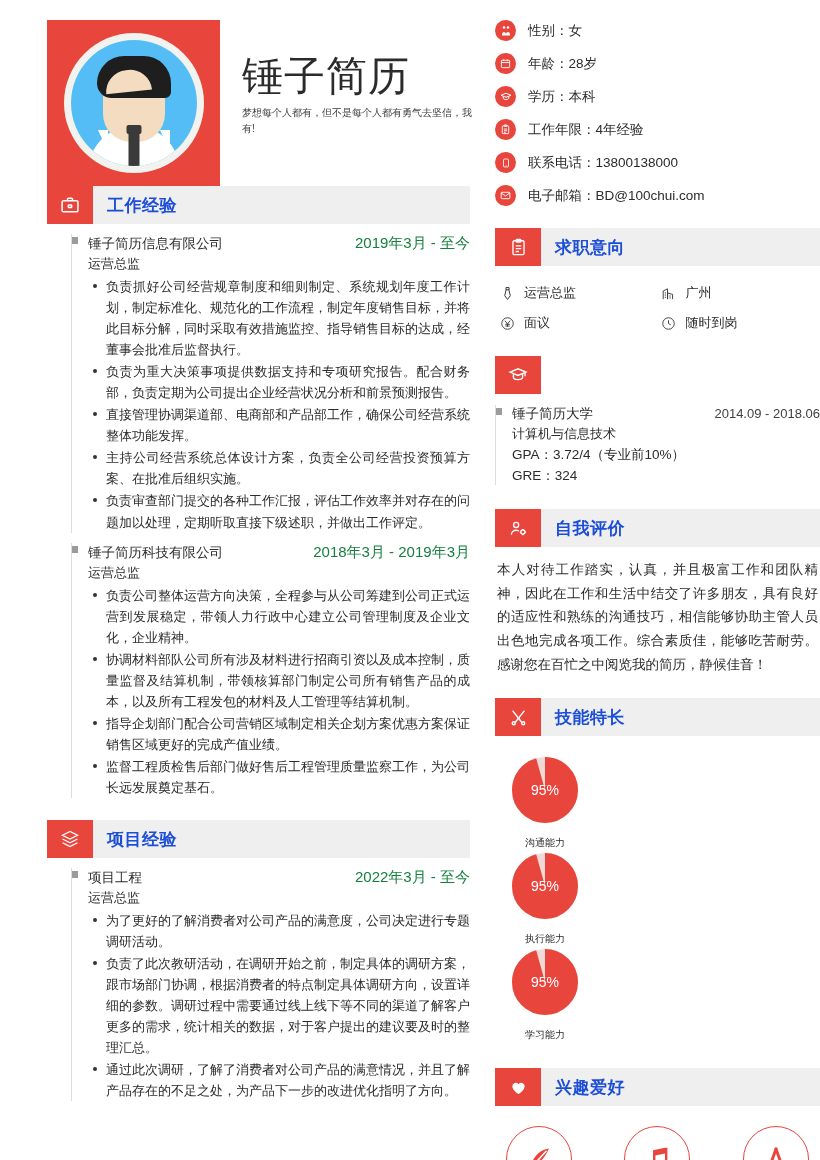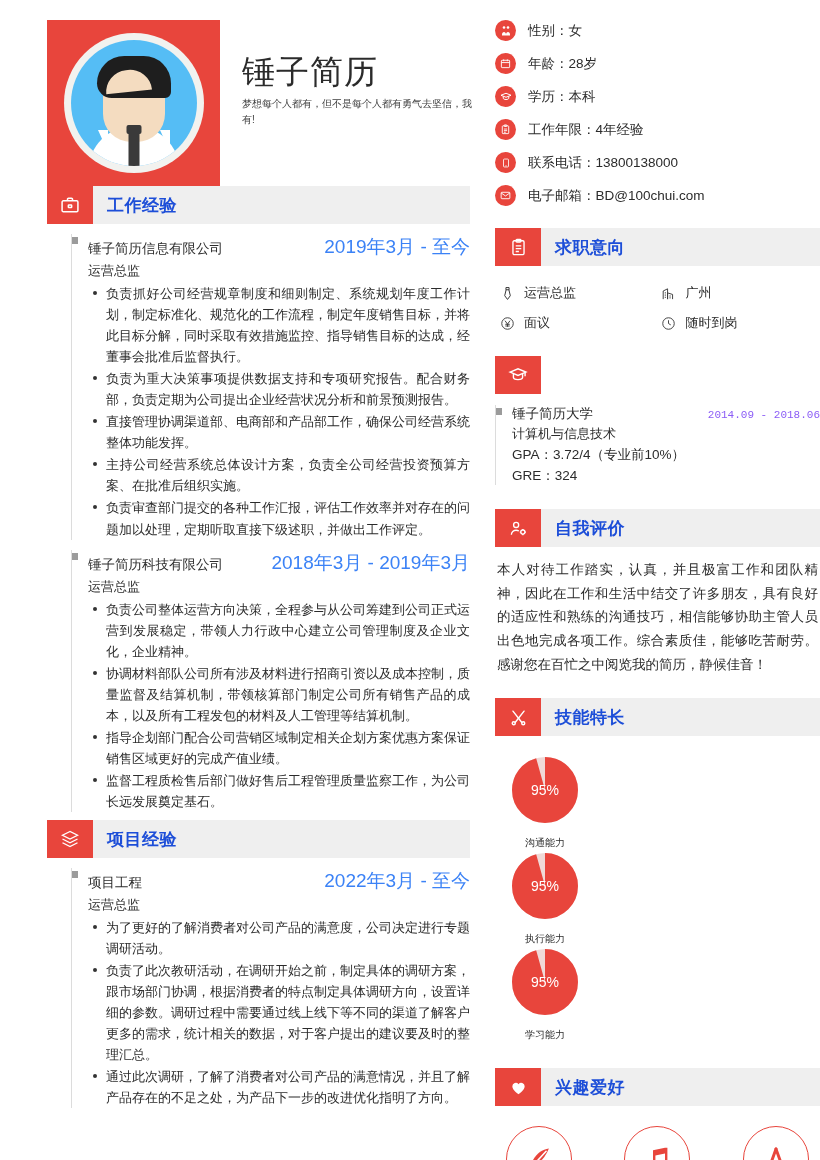--- a/index.html
+++ b/index.html
@@ -63,21 +63,21 @@
     width: 15px; height: 9px; background:#3a3a3a; border-radius: 2px;
   }
   .av-collarL, .av-collarR {
     position: absolute; bottom: 14px; width: 0; height: 0;
     border-style: solid;
   }
   .av-collarL { left: 27px; border-width: 0 10px 22px 0; border-color: transparent #ffffff transparent transparent; }
   .av-collarR { right: 27px; border-width: 22px 10px 0 0; border-color: #ffffff transparent transparent transparent; transform: scaleX(-1); }
 
   .header-text { position: absolute; left: 195px; top: 34px; width: 235px; }
-  .name { font-size: 33px; color: #2b2b2b; font-weight: 400; line-height: 1.1; letter-spacing: 1px; }
+  .name { font-size: 41px; color: #2b2b2b; font-weight: 400; line-height: 1.1; letter-spacing: 1px; }
   .slogan { margin-top: 6px; font-size: 10px; color: #404040; line-height: 1.55; }
 
   
   .sec-head { position: relative; height: 38px; display: flex; align-items: stretch; }
   .sec-icon {
     width: 46px; min-width:46px; background: #e8453c;
     display: flex; align-items: center; justify-content: center;
   }
   .sec-icon svg { display:block; }
   .sec-bar {
@@ -91,21 +91,21 @@
   .entry { position: relative; padding-left: 17px; margin-top: 10px; margin-left: 24px; }
   .entry:before {
     content:""; position:absolute; left: 0; top: 3px;
     width: 7px; height: 7px; background: #9b9b9b;
   }
   .entry-line {
     position: absolute; left: 0; top: 0; bottom: 0; width: 1px; background: #dcdcdc;
   }
   .entry-row { display: flex; justify-content: space-between; align-items: baseline; }
   .entry-title { font-size: 13.5px; color: #2b2b2b; }
-  .entry-date  { font-size: 19px; color: #3b82f6; white-space: nowrap; }
+  .entry-date  { font-size: 15px; color: #15803d; white-space: nowrap; }
   .entry-sub   { font-size: 13px; color: #2b2b2b; margin-top: 2px; }
   .bullets { list-style: none; margin-top: 3px; }
   .bullets li {
     position: relative; padding-left: 18px; font-size: 13px; line-height: 1.62;
     color: #2b2b2b; text-align: justify; margin-bottom: 1px;
   }
   .bullets li:before {
     content:""; position:absolute; left: 5px; top: 8px;
     width: 4px; height: 4px; border-radius: 50%; background: #333;
   }
@@ -123,21 +123,21 @@
   .sec-block { margin-top: 14px; }
   .objective { padding: 12px 0 4px 2px; display: flex; flex-wrap: wrap; }
   .obj-item { width: 50%; display: flex; align-items: center; height: 30px; font-size: 13px; color:#2b2b2b; }
   .obj-item .oi { width: 20px; min-width:20px; margin-right: 7px; display:flex; align-items:center; justify-content:center; }
 
   .edu-entry { position: relative; padding-left: 17px; margin-top: 11px; }
   .edu-entry:before { content:""; position:absolute; left:0; top:3px; width:7px; height:7px; background:#9b9b9b; }
   .edu-line { position:absolute; left:0; top:0; bottom:0; width:1px; background:#dcdcdc; }
   .edu-row { display:flex; justify-content: space-between; align-items: baseline; }
   .edu-name { font-size: 13.5px; color:#2b2b2b; }
-  .edu-date { font-size: 11px; color:#8b5cf6;font-family:Liberation Mono, monospace; }
+  .edu-date { font-size: 13px; color:#404040; }
   .edu-major { font-size: 13px; color:#2b2b2b; margin-top: 2px; }
   .edu-extra { font-size: 13.5px; color:#2b2b2b; margin-top: 3px; }
 
   .selfeval { font-size: 13.5px; line-height: 1.75; color: #2b2b2b; text-align: justify; padding: 11px 2px 0 2px; }
 
   .skills { display: flex; justify-content: space-between; padding: 18px 8px 0 8px; flex-direction: column; }
   .skill { width: 84px; text-align: center; }
   .skill-ring { position: relative; width: 72px; height: 72px; margin: 0 auto; }
   .skill-ring svg { display:block; transform: rotate(-90deg); }
   .skill-pct {

